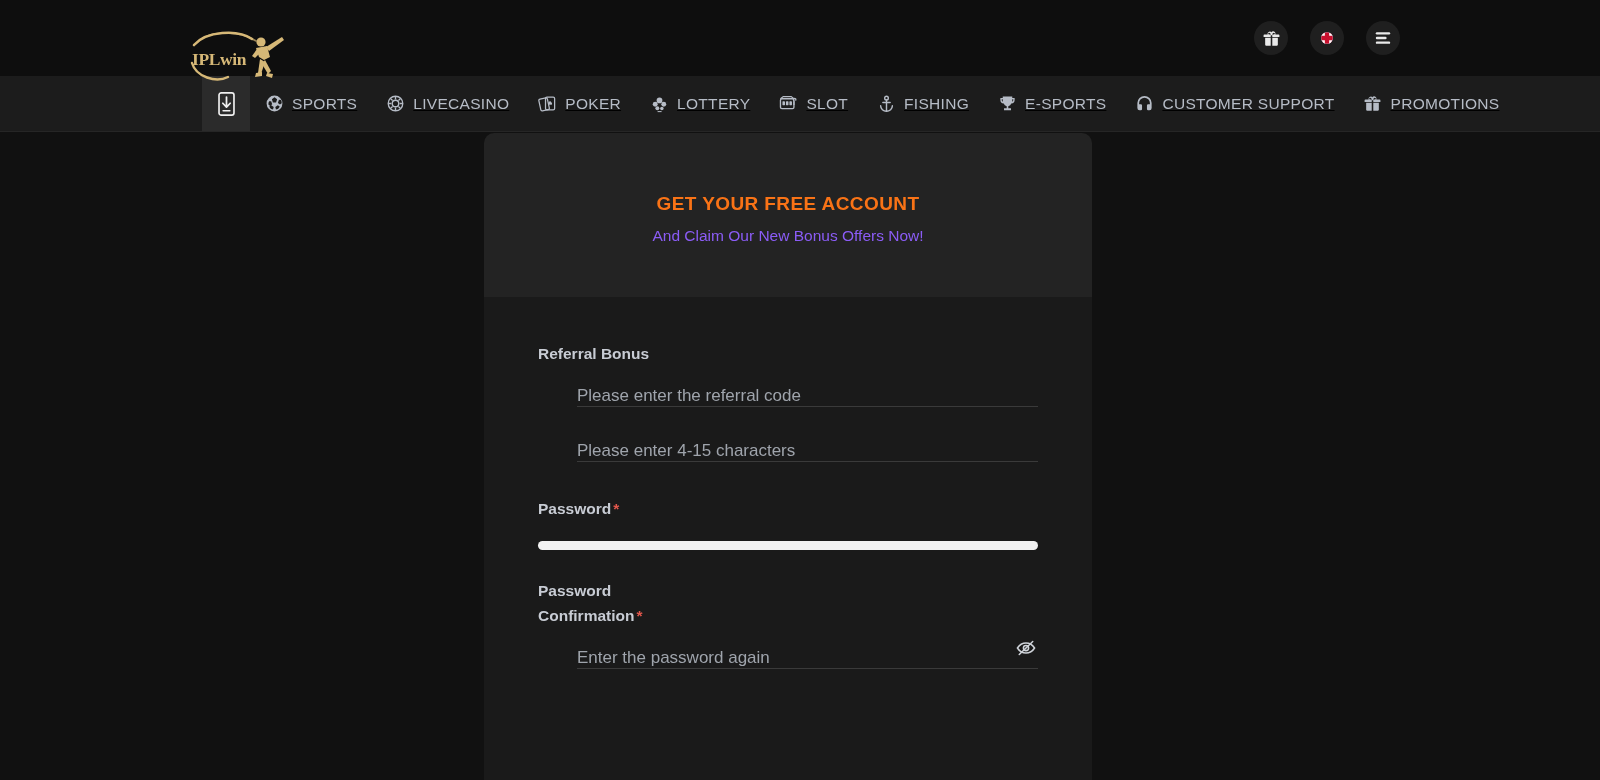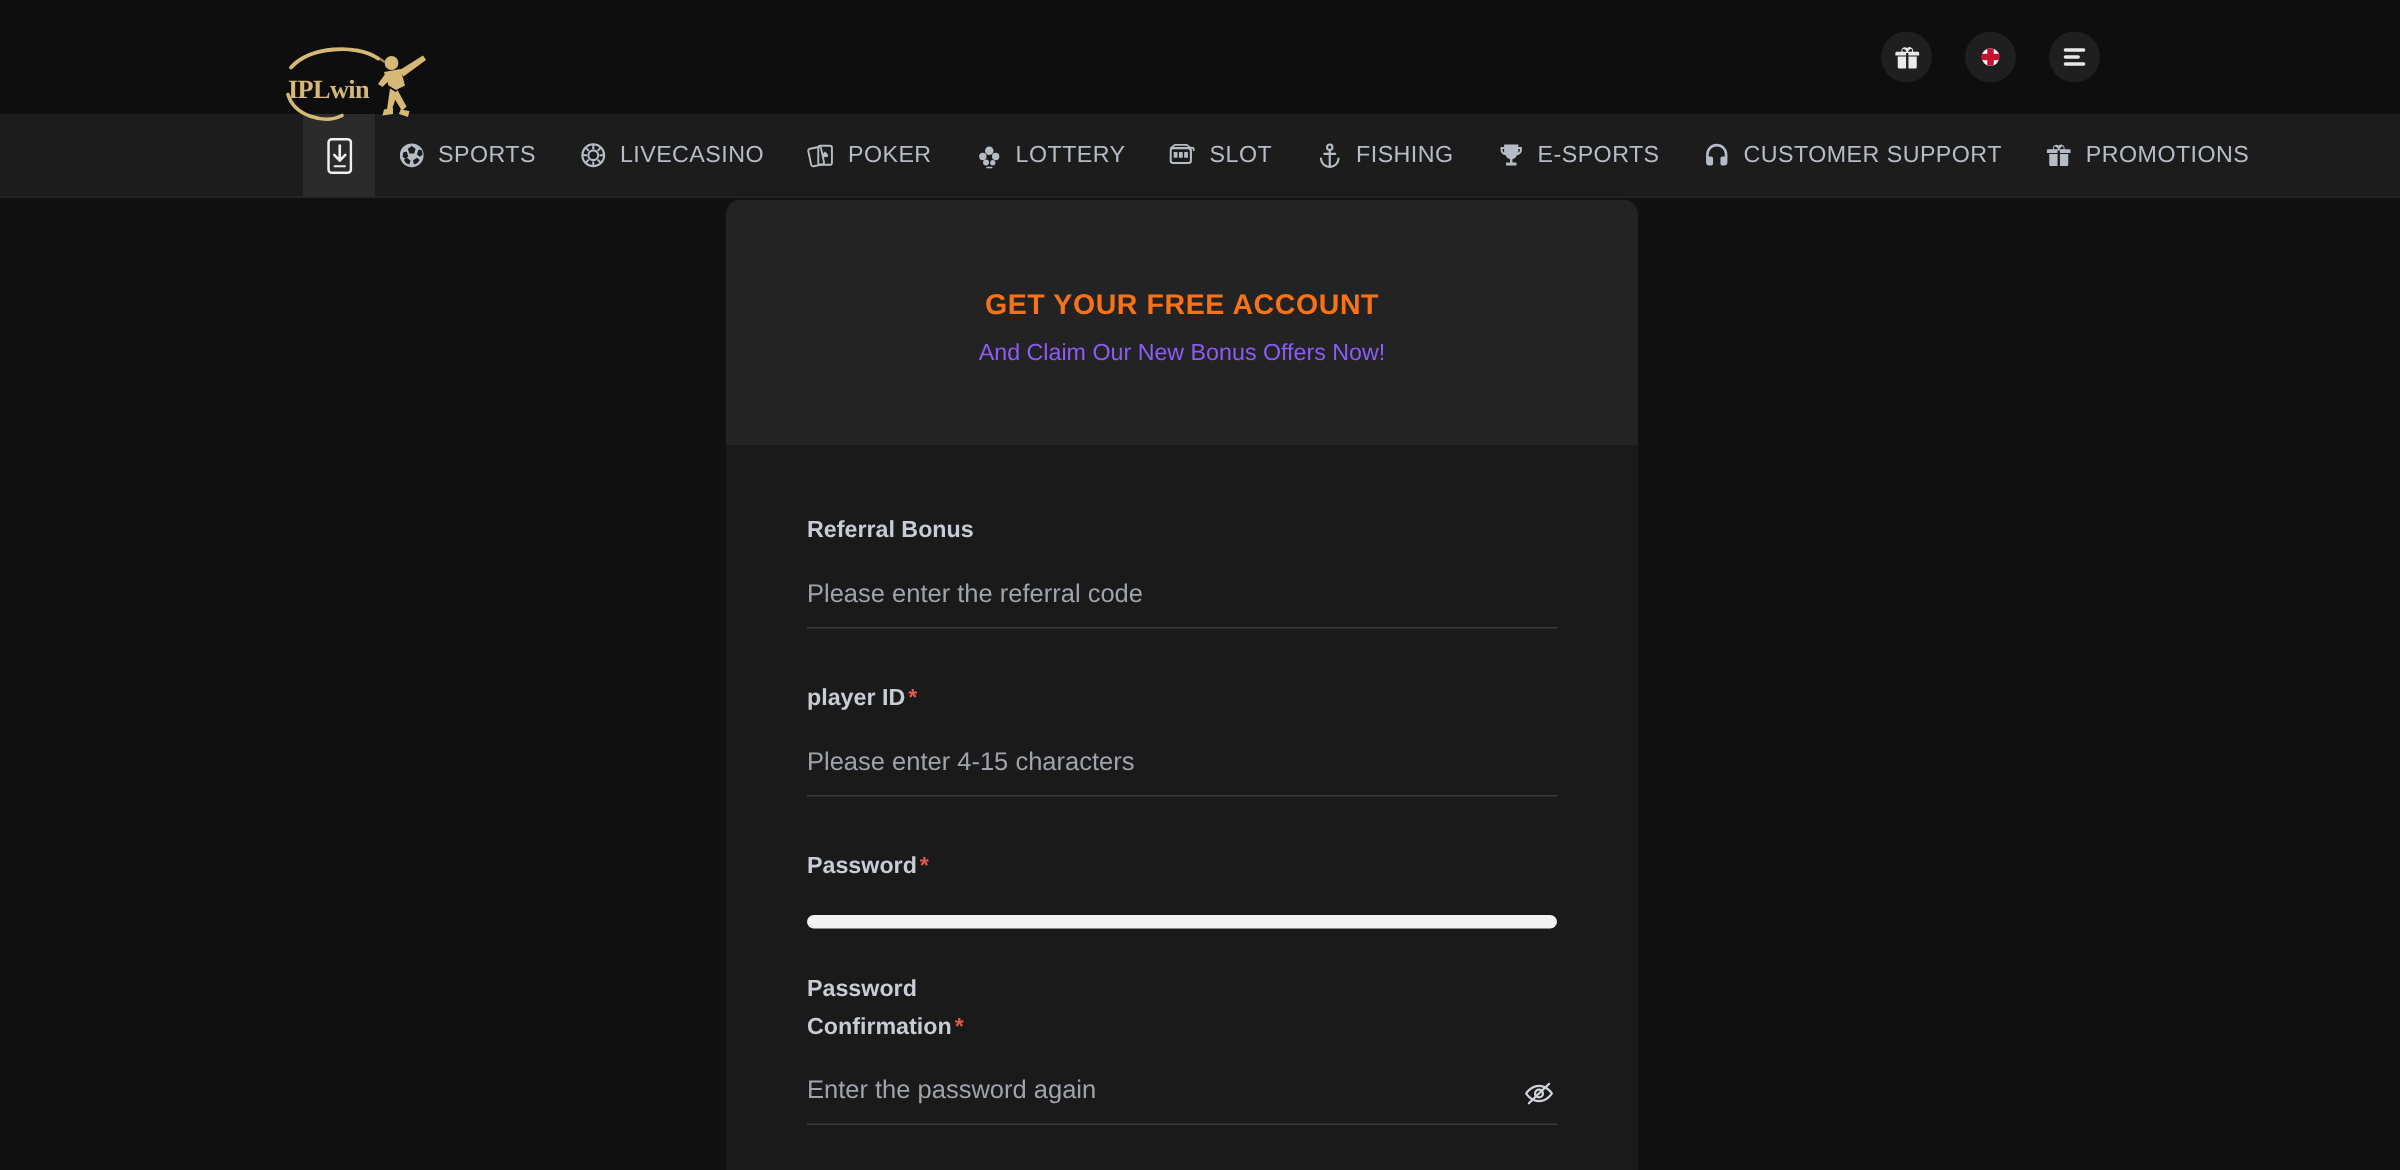--- a/index.html
+++ b/index.html
@@ -66,20 +66,21 @@
     align-items: center;
     justify-content: center;
     background: #2b2b2b;
     cursor: pointer;
     flex: 0 0 auto;
   }
   .nav-items {
     display: flex;
     align-items: center;
     gap: 0;
+    text-decoration: underline;
   }
   .nav-item {
     display: flex;
     align-items: center;
     gap: 8px;
     padding: 0 14px;
     height: 100%;
     cursor: pointer;
     white-space: nowrap;
   }
@@ -148,23 +149,23 @@
   }
   .field-label.two-line { max-width: 120px; }
   .req {
     color: #e2574c;
     font-weight: bold;
     margin-left: 2px;
   }
   .input-row {
     position: relative;
     border-bottom: 1px solid #3a3a3a;
-    padding-bottom: 12px;
-    display: flex;
-    align-items: center;
+    display: flex;
+    align-items: center;
+    margin-left: 39px;
   }
   .input-row input {
     flex: 1;
     background: transparent;
     border: none;
     outline: none;
     color: #d8dce2;
     font-size: 17px;
     font-family: "Liberation Sans", sans-serif;
     padding: 0;
@@ -384,23 +385,20 @@
       <div class="field">
         <div class="field-label">Referral Bonus</div>
         <div class="input-row">
           <input type="text" placeholder="Please enter the referral code" style="">
         </div>
       </div>
 
       <div class="spacer-28"></div>
 
       <div class="field">
-        <div class="field-label">
-          <span>player ID</span><span class="req">*</span>
-        </div>
         <div class="input-row">
           <input type="text" placeholder="Please enter 4-15 characters" style="">
         </div>
       </div>
 
       <div class="spacer-28"></div>
 
       <div class="field">
         <div class="field-label">
           <span>Password</span><span class="req">*</span>

